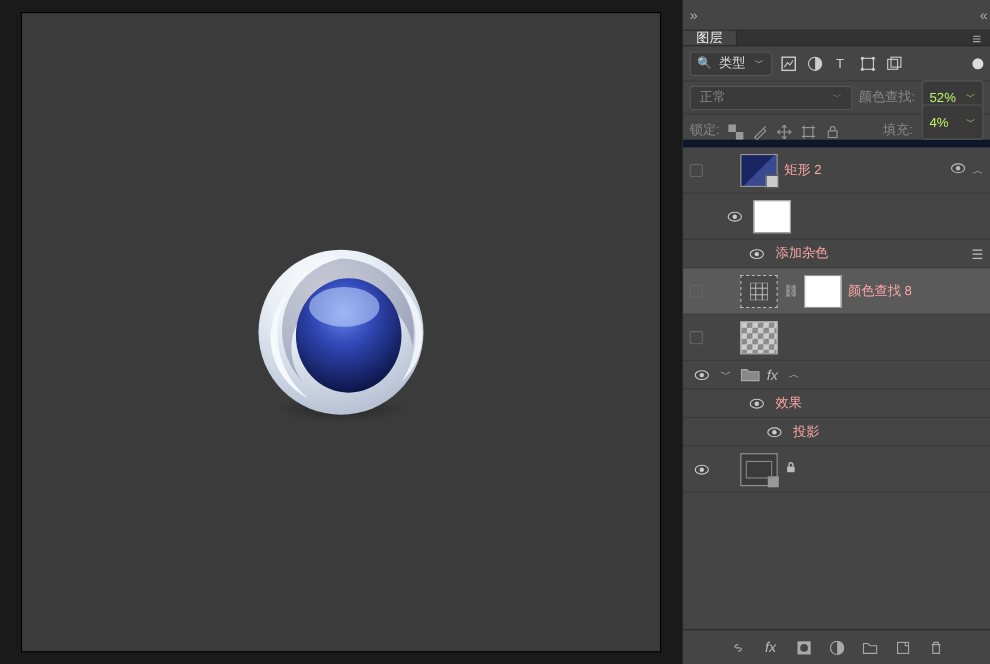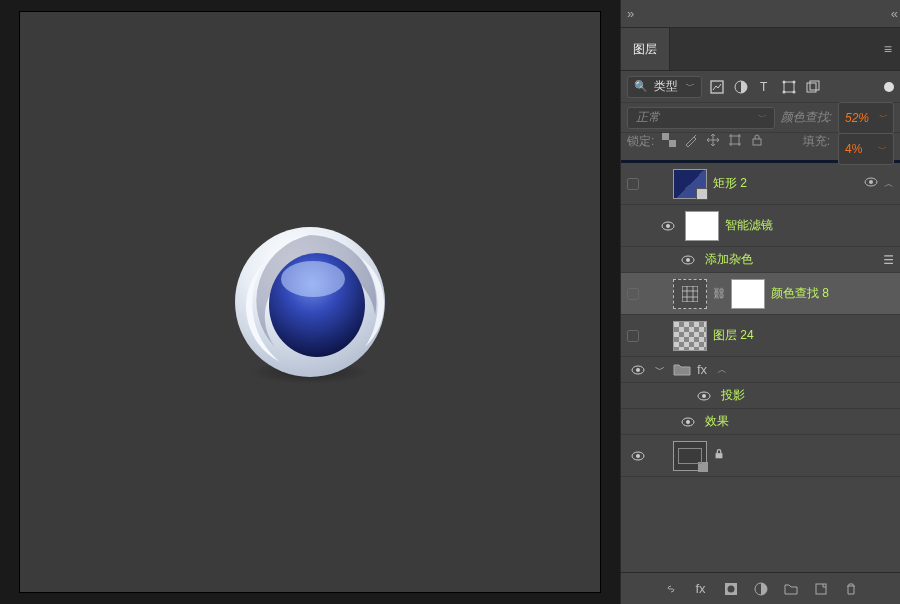--- a/index.html
+++ b/index.html
@@ -5,35 +5,35 @@
 * { margin: 0; padding: 0; box-sizing: border-box; font-family: -apple-system, "Segoe UI", Arial, sans-serif; }
 body { width: 900px; height: 604px; background: #1a1a1a; display: flex; overflow: hidden; }
 .canvas { flex: 1; background: #1a1a1a; display: flex; align-items: center; justify-content: center; }
 .canvas-inner { width: 580px; height: 580px; background: #3b3b3b; display: flex; align-items: center; justify-content: center; box-shadow: 0 0 0 1px #000; }
 .logo { width: 170px; height: 170px; position: relative; }
 
 
 .panel { width: 280px; background: #454545; border-left: 1px solid #2a2a2a; display: flex; flex-direction: column; color: #c7c7c7; font-size: 12px; }
 .panel-top { height: 28px; background: #454545; border-bottom: 1px solid #2a2a2a; display: flex; align-items: center; justify-content: space-between; padding: 0 6px; }
 .dbl-chevron { color: #aaa; font-size: 13px; letter-spacing: -4px; }
-.panel-tabs { height: 43px; background: #333; border-bottom: 1px solid #2a2a2a; display: flex; align-items: center; }
+.panel-tabs { height: 14px; background: #333; border-bottom: 1px solid #2a2a2a; display: flex; align-items: center; }
 .tab { padding: 0 12px; height: 100%; display: flex; align-items: center; background: #454545; color: #eee; border-right: 1px solid #2a2a2a; }
 .tab-menu { margin-left: auto; padding: 0 8px; color: #aaa; font-size: 14px; }
 .filter-row { display: flex; align-items: center; height: 32px; padding: 0 6px; gap: 6px; border-bottom: 1px solid #3a3a3a; }
 .type-dd { display: flex; align-items: center; height: 22px; background: #3a3a3a; border: 1px solid #555; border-radius: 3px; padding: 0 6px; gap: 6px; color: #ddd; }
 .type-dd .mag { font-size: 11px; }
 .type-dd .chev { font-size: 9px; margin-left: 2px; }
 .ficon { width: 18px; height: 18px; display: flex; align-items: center; justify-content: center; color: #ccc; }
 .ficon svg { width: 14px; height: 14px; }
 .dot { width: 10px; height: 10px; border-radius: 50%; background: #ddd; margin-left: auto; }
 
-.ctrl-row { display: flex; align-items: center; height: 30px; padding: 0 6px; gap: 6px; border-bottom: 1px solid #3a3a3a; color: #888; font-style: italic; }
+.ctrl-row { display: flex; align-items: center; height: 30px; padding: 0 6px; gap: 6px; border-bottom: 1px solid #3a3a3a; color: #888; }
 .blend-dd { display: flex; align-items: center; height: 22px; background: #3a3a3a; border: 1px solid #555; border-radius: 3px; padding: 0 8px; color: #888; flex: 1; justify-content: space-between; }
-.pct-box { display: flex; align-items: center; height: 32px; background: #3a3a3a; border: 1px solid #555; border-radius: 3px; padding: 0 6px; color: #f97316; width: 56px; justify-content: space-between; }
-.lock-row { display: flex; align-items: flex-start; height: 30px; padding: 0 6px; gap: 8px; border-bottom: 3px solid #0f172a; color: #888; }
+.pct-box { display: flex; align-items: center; height: 32px; background: #3a3a3a; border: 1px solid #555; border-radius: 3px; padding: 0 6px; color: #bef264; width: 56px; justify-content: space-between; }
+.lock-row { display: flex; align-items: flex-end; height: 30px; padding: 0 6px; gap: 8px; border-bottom: 7px solid #0f172a; color: #888; }
 .lock-row .lbl { color: #888; }
 .lock-row .ic { width: 14px; height: 14px; display: flex; align-items: center; justify-content: center; }
 
 .layers { flex: 1; overflow: hidden; }
 .layer { display: flex; align-items: center; height: 42px; padding: 0 6px; gap: 6px; border-bottom: 1px solid #3a3a3a; }
 .layer.sel { background: #5a5a5a; }
 .layer.short { height: 26px; }
 .eye { width: 22px; display: flex; align-items: center; justify-content: center; color: #ccc; }
 .eye svg { width: 14px; height: 10px; }
 .eye.off { color: transparent; }
@@ -41,24 +41,24 @@
 .chev-sm { width: 12px; color: #ccc; font-size: 10px; }
 .thumb { width: 34px; height: 30px; border: 1px solid #999; background: #fff; flex-shrink: 0; }
 .thumb.dark { background: linear-gradient(135deg, #1a2563 50%, #3a4a90 50%); position: relative; }
 .thumb.dark::after { content: ""; position: absolute; right: -2px; bottom: -2px; width: 10px; height: 10px; background: #ccc; border: 1px solid #555; }
 .thumb.checker { background-image: linear-gradient(45deg,#888 25%,transparent 25%,transparent 75%,#888 75%),linear-gradient(45deg,#888 25%,#ccc 25%,#ccc 75%,#888 75%); background-size: 10px 10px; background-position: 0 0, 5px 5px; }
 .thumb.rect { background: #3b3b3b; position: relative; }
 .thumb.rect::after { content: ""; position: absolute; left: 4px; top: 6px; right: 4px; bottom: 6px; border: 1px solid #888; }
 .thumb.rect .corner { position: absolute; right: -2px; bottom: -2px; width: 10px; height: 10px; background: #999; }
 .adj-th { width: 34px; height: 30px; border: 1px dashed #bbb; background: #4a4a4a; display: flex; align-items: center; justify-content: center; flex-shrink: 0; color: #ccc; }
 .link-ic { width: 12px; color: #bbb; font-size: 11px; display: flex; align-items: center; justify-content: center; }
-.lname { flex: 1; color: #bef264; }
+.lname { flex: 1; color: #fca5a5; }
 .r-icons { display: flex; align-items: center; gap: 6px; color: #bbb; }
 .r-icons svg { width: 14px; height: 14px; }
-.fx-it { color: #bbb; font-size: 13px; }
+.fx-it { color: #bbb; font-style: italic; font-size: 13px; }
 .folder-ic { width: 18px; height: 14px; display: flex; align-items: center; justify-content: center; }
 .indent-1 { padding-left: 36px; }
 .indent-2 { padding-left: 56px; }
 .indent-3 { padding-left: 72px; }
 
 .bottom-bar { height: 32px; border-top: 1px solid #2a2a2a; display: flex; align-items: center; justify-content: center; gap: 14px; color: #aaa; }
 .bottom-bar .bi { width: 16px; height: 16px; display: flex; align-items: center; justify-content: center; }
 .bottom-bar svg { width: 14px; height: 14px; }
 </style>
 </head>
@@ -216,21 +216,20 @@
     </div>
 
     <div class="layer indent-1">
       <div class="eye">
           <svg viewBox="0 0 14 10">
             <ellipse cx="7" cy="5" rx="6" ry="4" fill="none" stroke="#ccc"></ellipse>
             <circle cx="7" cy="5" r="2" fill="#ccc"></circle>
           </svg>
         </div>
       <div class="thumb"></div>
-      <span class="lname">智能滤镜</span>
     </div>
 
     <div class="layer short indent-2">
       <div class="eye">
           <svg viewBox="0 0 14 10">
             <ellipse cx="7" cy="5" rx="6" ry="4" fill="none" stroke="#ccc"></ellipse>
             <circle cx="7" cy="5" r="2" fill="#ccc"></circle>
           </svg>
         </div>
       <span class="lname">添加杂色</span>
@@ -248,58 +247,57 @@
         </div>
       <span class="link-ic">⛓</span>
       <div class="thumb"></div>
       <span class="lname">颜色查找 8</span>
     </div>
 
     <div class="layer">
       <div class="chk"></div>
       <div class="eye off"></div>
       <div class="thumb checker"></div>
-      <span class="lname">图层 24</span>
     </div>
 
     <div class="layer short">
       <div class="eye">
           <svg viewBox="0 0 14 10">
             <ellipse cx="7" cy="5" rx="6" ry="4" fill="none" stroke="#ccc"></ellipse>
             <circle cx="7" cy="5" r="2" fill="#ccc"></circle>
           </svg>
         </div>
       <span class="chev-sm">﹀</span>
       <span class="folder-ic">
           <svg viewBox="0 0 18 14">
             <path d="M1 3 L1 12 L17 12 L17 4 L8 4 L6 2 L1 2 Z" fill="#888" stroke="#aaa"></path>
           </svg>
         </span>
       <span class="fx-it">fx</span>
       <span style="font-size:10px;color:#bbb;margin-left:4px">︿</span>
     </div>
 
+    <div class="layer short indent-2">
+      <div class="eye">
+          <svg viewBox="0 0 14 10">
+            <ellipse cx="7" cy="5" rx="6" ry="4" fill="none" stroke="#ccc"></ellipse>
+            <circle cx="7" cy="5" r="2" fill="#ccc"></circle>
+          </svg>
+        </div>
+      <span class="lname">效果</span>
+    </div>
+
     <div class="layer short indent-3">
       <div class="eye">
           <svg viewBox="0 0 14 10">
             <ellipse cx="7" cy="5" rx="6" ry="4" fill="none" stroke="#ccc"></ellipse>
             <circle cx="7" cy="5" r="2" fill="#ccc"></circle>
           </svg>
         </div>
       <span class="lname">投影</span>
-    </div>
-
-    <div class="layer short indent-2">
-      <div class="eye">
-          <svg viewBox="0 0 14 10">
-            <ellipse cx="7" cy="5" rx="6" ry="4" fill="none" stroke="#ccc"></ellipse>
-            <circle cx="7" cy="5" r="2" fill="#ccc"></circle>
-          </svg>
-        </div>
-      <span class="lname">效果</span>
     </div>
 
     <div class="layer">
       <div class="eye">
           <svg viewBox="0 0 14 10">
             <ellipse cx="7" cy="5" rx="6" ry="4" fill="none" stroke="#ccc"></ellipse>
             <circle cx="7" cy="5" r="2" fill="#ccc"></circle>
           </svg>
         </div>
       <div style="width:12px"></div>

